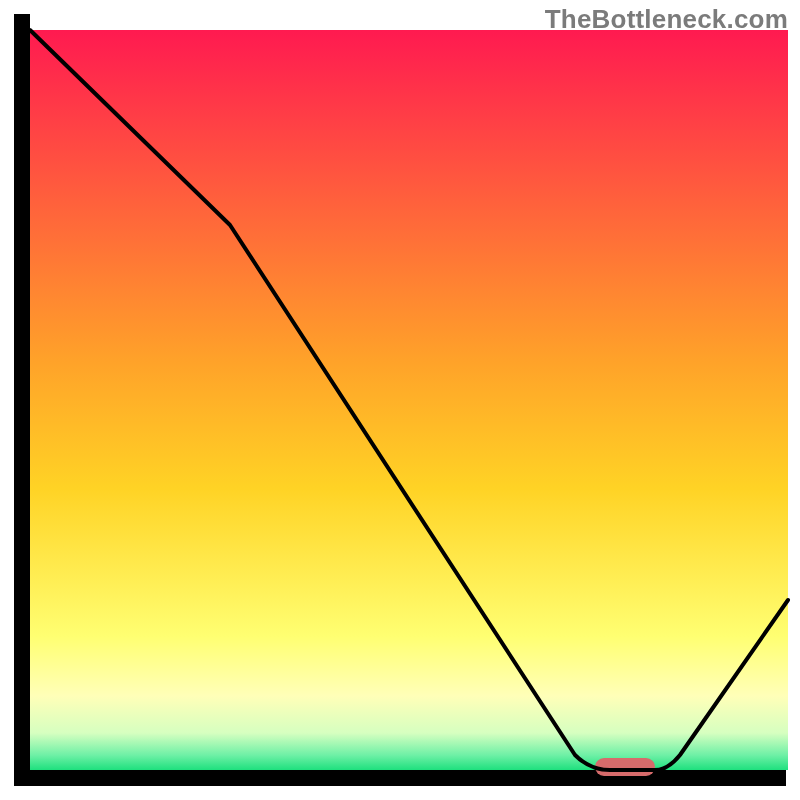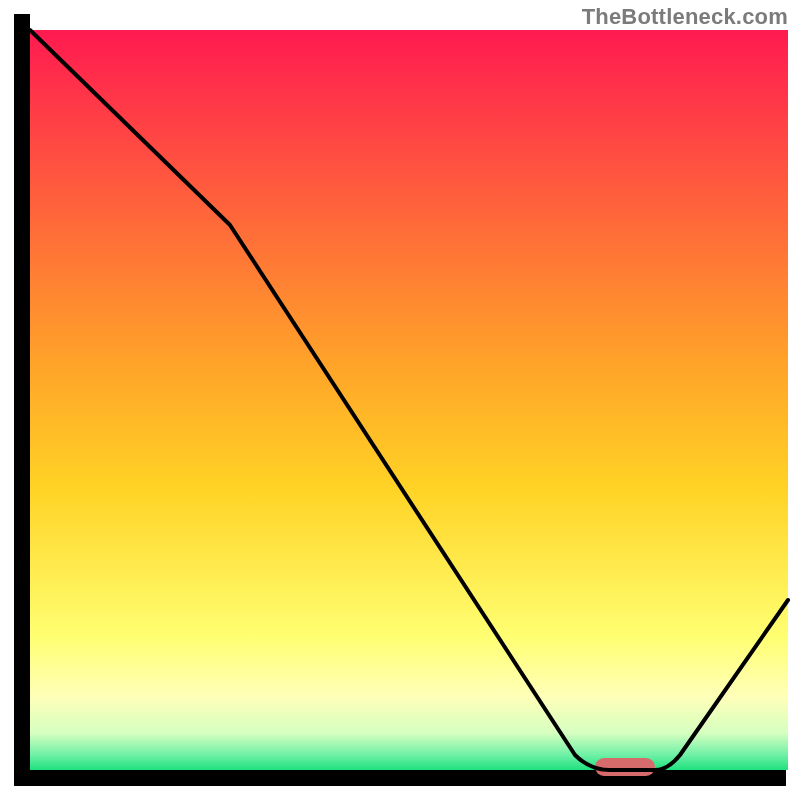--- a/index.html
+++ b/index.html
@@ -14,21 +14,21 @@
     position: relative;
     width: 800px;
     height: 800px;
     box-sizing: border-box;
   }
   .watermark {
     position: absolute;
     top: 4px;
     right: 12px;
     font-family: Arial, sans-serif;
-    font-size: 22px;
+    font-size: 26px;
     font-weight: bold;
     color: #7b7b7b;
     letter-spacing: 0.2px;
   }
   svg {
     display: block;
   }
 </style>
 </head>
 <body>

